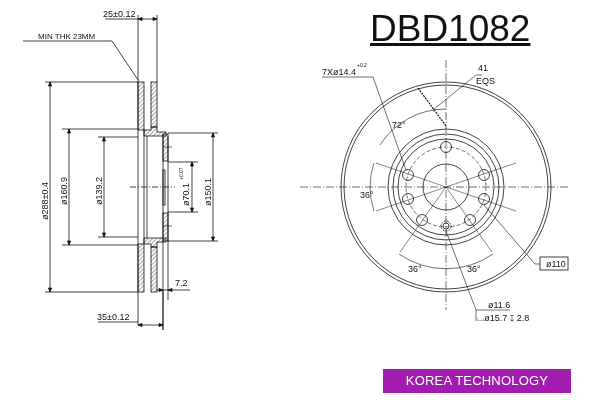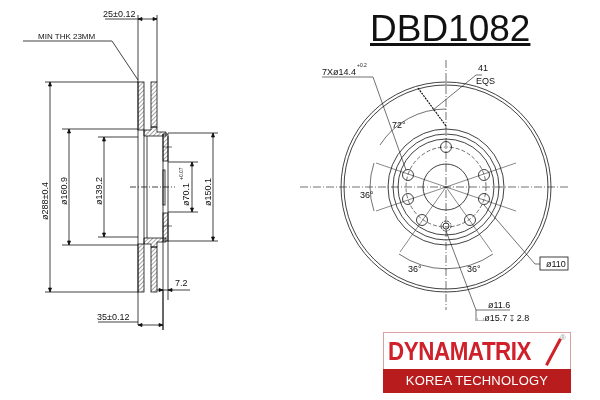--- a/index.html
+++ b/index.html
@@ -4,21 +4,21 @@
 <style>
   html, body { margin: 0; padding: 0; background: #ffffff; }
   body { width: 600px; height: 400px; position: relative; overflow: hidden; font-family: "Liberation Sans", sans-serif; }
   svg text { font-family: "Liberation Sans Narrow", "Liberation Sans", sans-serif; }
   .title { position: absolute; left: 370px; top: 8px; font-family: "Liberation Sans", sans-serif; font-size: 37px; color: #111; letter-spacing: 0px; text-decoration: underline; }
   .logo { position: absolute; left: 383px; top: 332px; width: 192px; height: 61px; }
   .logo-top { position: absolute; left: 0; top: 0; width: 188px; height: 37px; background: #fff; border: 1px solid #d9a0a0; border-bottom: none; box-sizing: border-box; }
   .logo-brand { position: absolute; left: 4px; top: 3px; font-family: "Liberation Sans", sans-serif; font-weight: bold; font-size: 26px; color: #d0202a; letter-spacing: -0.5px; transform: scaleX(0.86); transform-origin: left top; white-space: nowrap; }
   .logo-slash { position: absolute; left: 168px; top: 4px; width: 3px; height: 30px; background: #d0202a; transform: rotate(28deg); }
   .logo-reg { position: absolute; left: 176px; top: 0px; font-size: 8px; color: #999; }
-  .logo-bottom { position: absolute; left: 0; top: 37px; width: 188px; height: 24px; background: #b91c1c; color: #fff; font-size: 13px; text-align: center; line-height: 24px; letter-spacing: 0.2px; }
+  .logo-bottom { position: absolute; left: 0; top: 37px; width: 188px; height: 24px; background: #a21caf; color: #fff; font-size: 13px; text-align: center; line-height: 24px; letter-spacing: 0.2px; }
 </style>
 </head>
 <body>
 
 <div class="title">DBD1082</div>
 
 <svg width="600" height="400" viewBox="0 0 600 400" style="position:absolute;left:0;top:0;">
   <defs>
     <pattern id="hatch" patternUnits="userSpaceOnUse" width="3" height="3" patternTransform="rotate(45)">
       <line x1="0" y1="0" x2="0" y2="3" stroke="#222" stroke-width="0.8"></line>
@@ -161,19 +161,14 @@
     <text x="360" y="198">36°</text>
     <text x="408" y="272">36°</text>
     <text x="467" y="272">36°</text>
     <text x="546" y="267">ø110</text>
     <text x="488" y="308">ø11.6</text>
     <text x="477" y="321">⌴ø15.7 ↧ 2.8</text>
   </g>
 </svg>
 
 <div class="logo">
-  <div class="logo-top">
-    <span class="logo-brand">DYNAMATRIX</span>
-    <span class="logo-slash"></span>
-    <span class="logo-reg">®</span>
-  </div>
   <div class="logo-bottom">KOREA TECHNOLOGY</div>
 </div>
 
 </body></html>

